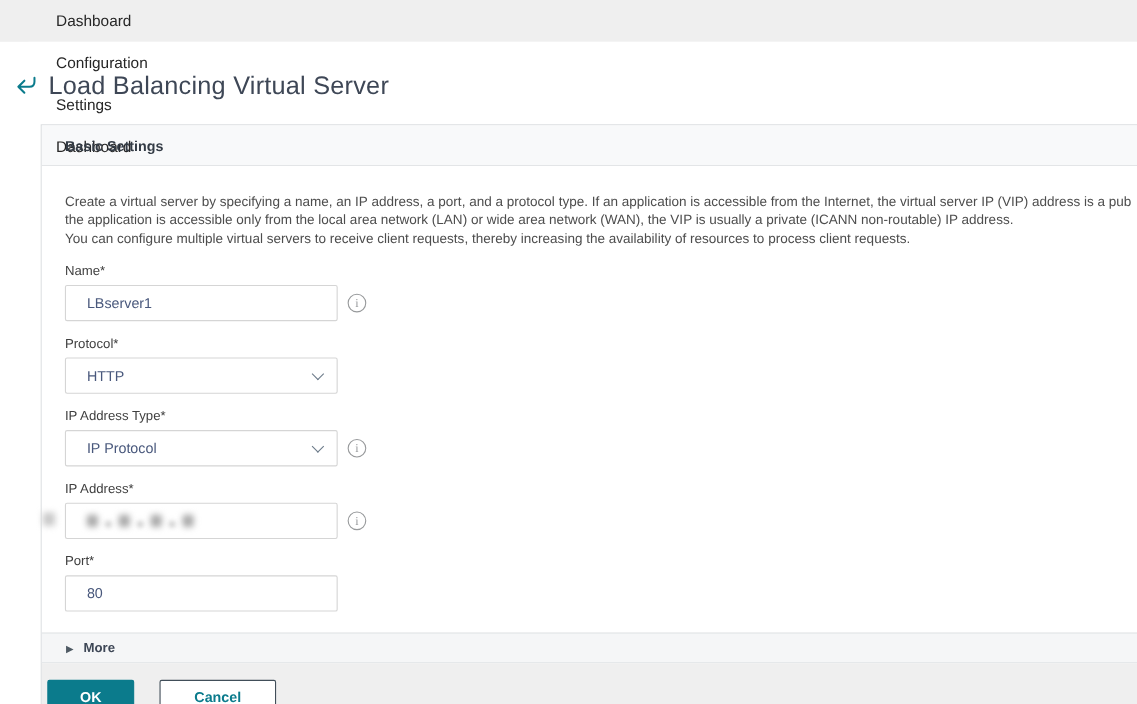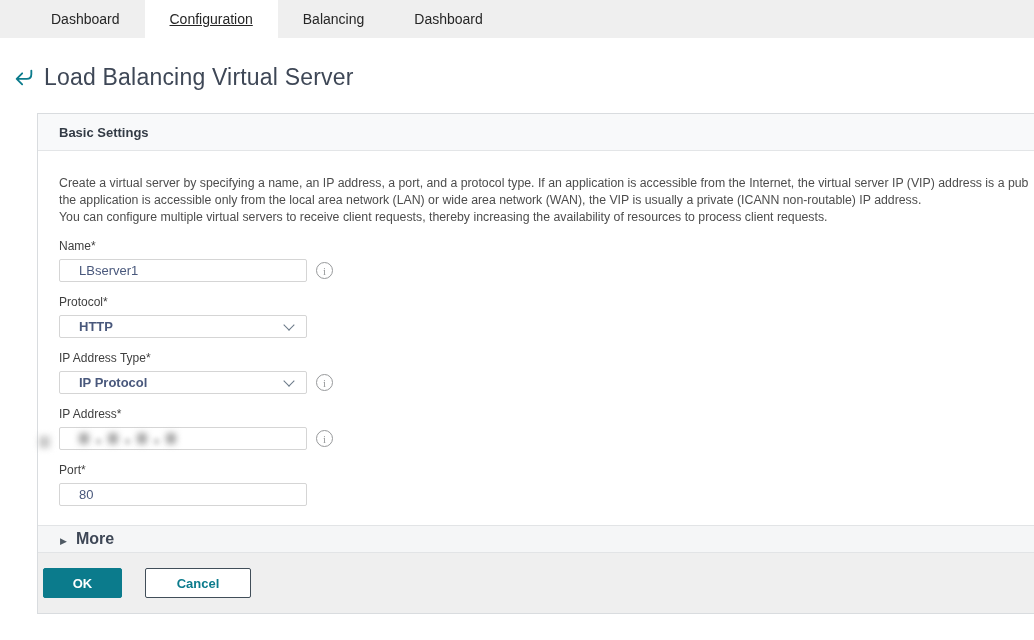--- a/index.html
+++ b/index.html
@@ -11,30 +11,31 @@
     font-family: "Liberation Sans", sans-serif;
     -webkit-font-smoothing: antialiased;
   }
 
   
   .tabbar {
     height: 38px;
     background: #efefef;
     display: flex;
     padding-left: 26px;
+    flex-direction: column;
   }
   .tab {
     line-height: 38px;
     padding: 0 25px;
     font-size: 14px;
     color: #262626;
     cursor: pointer;
     white-space: nowrap;
   }
-  .tab.active { background: #ffffff; text-decoration: underline; }
+  .tab.active { background: #ffffff; }
 
   
   .page-head {
     display: flex;
     align-items: center;
     margin: 23px 0 0 12px;
     height: 32px;
   }
   .back-btn {
     width: 24px; height: 24px;
@@ -81,38 +82,38 @@
   
   .field { margin-top: 13px; }
   .field > label {
     display: block;
     font-size: 12px;
     color: #3f3f3f;
     margin-bottom: 6px;
   }
   .row { display: flex; align-items: center; position: relative; }
   .txt, .select {
-    width: 248px; height: 23px;
+    width: 248px; height: 33px;
     border: 1px solid #d5d5d5;
     border-radius: 2px;
     background: #fff;
     font-family: "Liberation Sans", sans-serif;
     font-size: 13px;
     color: #49587c;
     padding-left: 19px;
     outline: none;
   }
   .select {
     display: flex;
     align-items: center;
     justify-content: space-between;
     padding-right: 13px;
     cursor: pointer;
   }
-  .select .val { color: #49587c; font-weight: bold; }
+  .select .val { color: #49587c; }
   .chev {
     width: 8px; height: 8px;
     border-right: 1.5px solid #6a7988;
     border-bottom: 1.5px solid #6a7988;
     transform: rotate(45deg);
     margin-top: -4px;
   }
   .info {
     width: 17px; height: 17px;
     border: 1.5px solid #97999b;
@@ -167,21 +168,21 @@
     padding-left: 22px;
     cursor: pointer;
   }
   .tri::before {
     content: '\25B6';
     font-size: 9px;
     color: #4f5a64;
     margin-right: 9px;
   }
   .more-label {
-    font-size: 16px;
+    font-size: 12px;
     font-weight: bold;
     color: #3e4756;
   }
 
   
   .panel-footer {
     height: 60px;
     background: #efefef;
     display: flex;
     align-items: center;
@@ -208,21 +209,21 @@
     border: 1px solid #414e59;
     margin-left: 23px;
   }
 </style>
 </head>
 <body>
 
 <nav class="tabbar">
   <div class="tab">Dashboard</div>
   <div class="tab active">Configuration</div>
-  <div class="tab">Balancing</div>
+  <div class="tab">Settings</div>
   <div class="tab">Dashboard</div>
 </nav>
 
 <header class="page-head">
   <span class="back-btn">
     <svg width="22" height="22" viewBox="0 0 24 24" fill="none" stroke="#0b7b8c" stroke-width="2" stroke-linecap="round" stroke-linejoin="round">
       <path d="M4 14 L10 8 M4 14 L10 20 M4 14 H15 Q20 14 20 9 V5"></path>
     </svg>
   </span>
   <h1>Load Balancing Virtual Server</h1>

